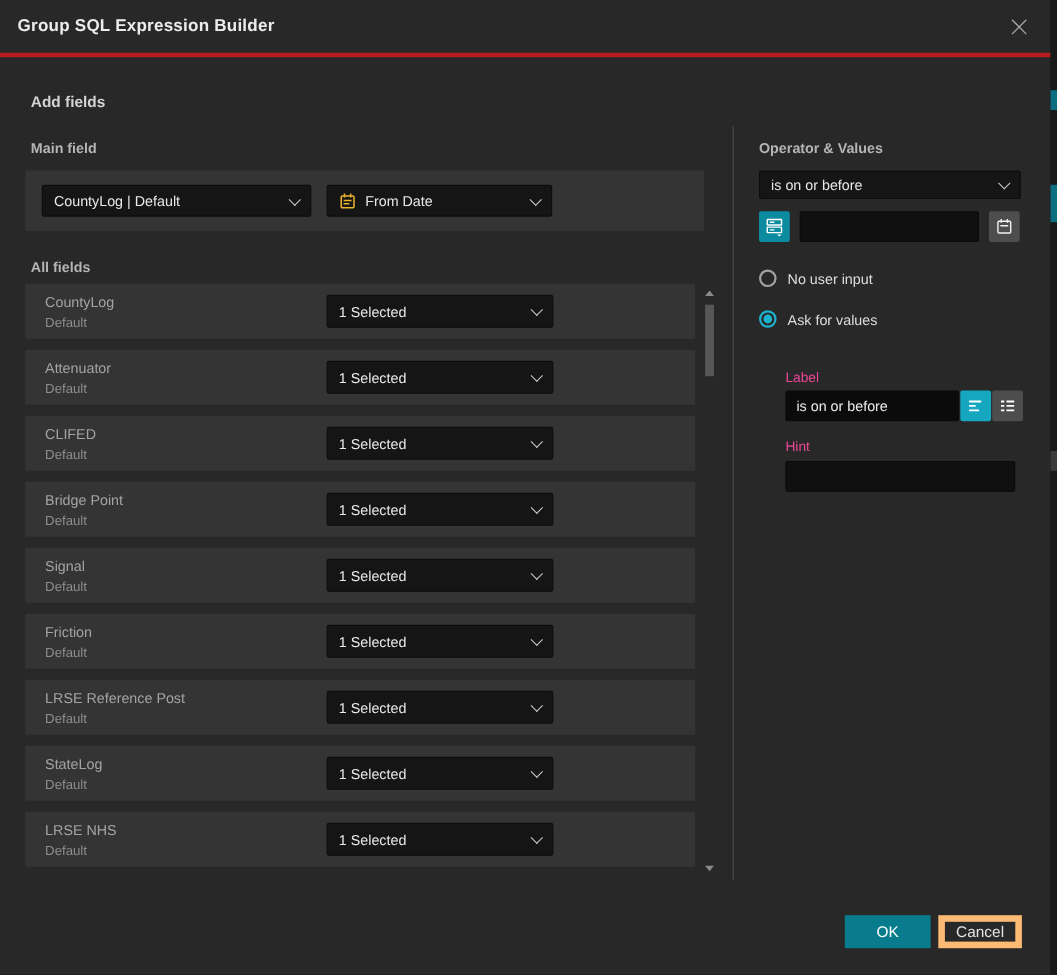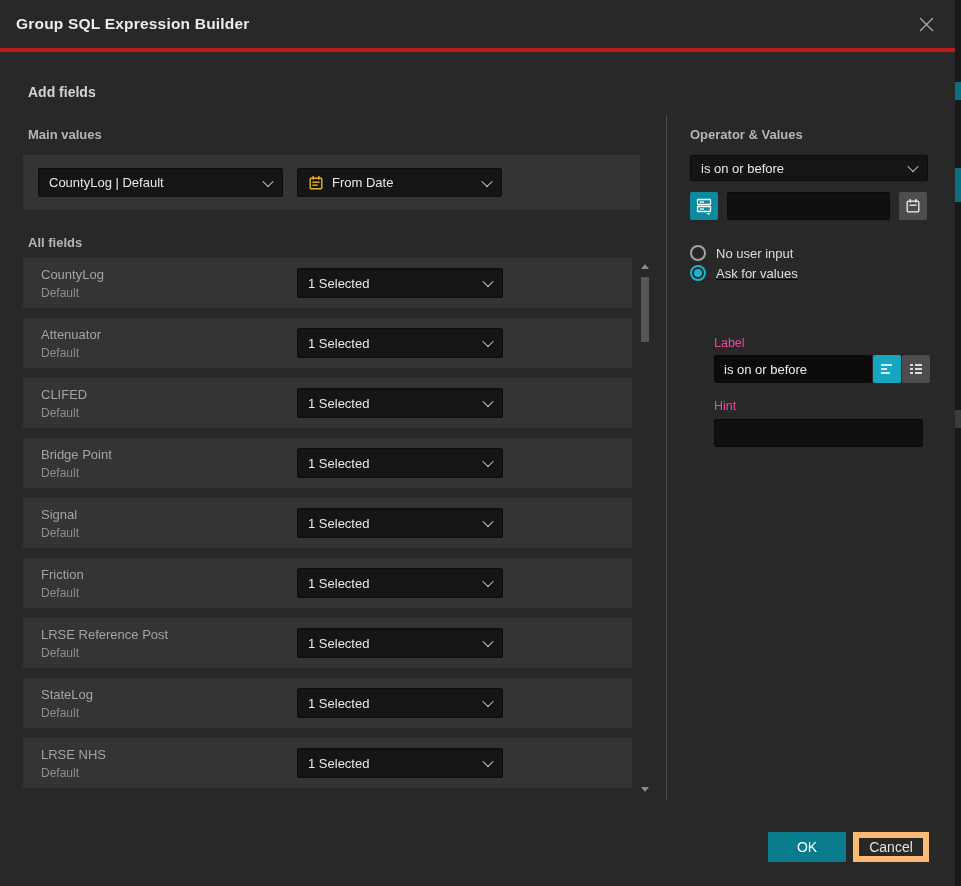--- a/index.html
+++ b/index.html
@@ -66,21 +66,21 @@
           padding:0;cursor:pointer;flex-shrink:0;}
   .sq-teal{background:#0c8ba0;}
   .sq-teal-bright{background:#15a7bf;}
   .sq-gray{background:#4d4d4d;}
   .text-input{background:#101010;border:1px solid #0a0a0a;border-radius:2px;color:#ededed;font-size:13px;
               padding:0 9px;box-sizing:border-box;font-family:"Liberation Sans", sans-serif;outline:none;}
   #value-input{width:163px;height:28px;}
 
   .radio-row{position:absolute;left:690px;display:flex;align-items:center;gap:10px;cursor:pointer;}
   #radio-row-1{top:245px;}
-  #radio-row-2{top:265px;text-decoration:underline;}
+  #radio-row-2{top:282px;}
   .radio{width:16px;height:16px;border-radius:50%;border:2px solid #a2a2a2;box-sizing:border-box;position:relative;flex-shrink:0;}
   .radio.sel{border-color:#1ab4d0;}
   .radio.sel::after{content:"";position:absolute;left:2px;top:2px;right:2px;bottom:2px;border-radius:50%;background:#1ab4d0;}
   .radio-label{font-size:13px;color:#dedede;}
 
   #choose-btn{position:absolute;left:714px;top:303px;width:214px;height:27px;background:#0c8ba0;color:#ffffff;
               font-size:13px;border:none;cursor:pointer;font-family:"Liberation Sans", sans-serif;}
 
   .mini-label{position:absolute;font-size:12.5px;color:#ec4899;}
   #label-heading{left:714px;top:336px;}
@@ -105,21 +105,21 @@
     <span class="title">Group SQL Expression Builder</span>
     <button class="close-btn">
       <svg width="17" height="17" viewBox="0 0 17 17">
         <line x1="2" y1="2" x2="15" y2="15" stroke="#a8a8a8" stroke-width="1.2"></line>
         <line x1="15" y1="2" x2="2" y2="15" stroke="#a8a8a8" stroke-width="1.2"></line>
       </svg>
     </button>
   </div>
 
   <div class="section-label" id="add-fields">Add fields</div>
-  <div class="section-label" id="main-field-label">Main values</div>
+  <div class="section-label" id="main-field-label">Main field</div>
   <div class="section-label" id="all-fields-label">All fields</div>
   <div class="section-label" id="opval-label">Operator &amp; Values</div>
 
   <div class="main-panel">
     <div class="select" id="layer-select">
       <span class="grow">CountyLog | Default</span>
       <span class="chev"></span>
     </div>
     <div class="select" id="mainfield-select">
       <svg width="16" height="16" viewBox="0 0 16 16" fill="none" stroke="#e9b32a" stroke-width="1.4">

